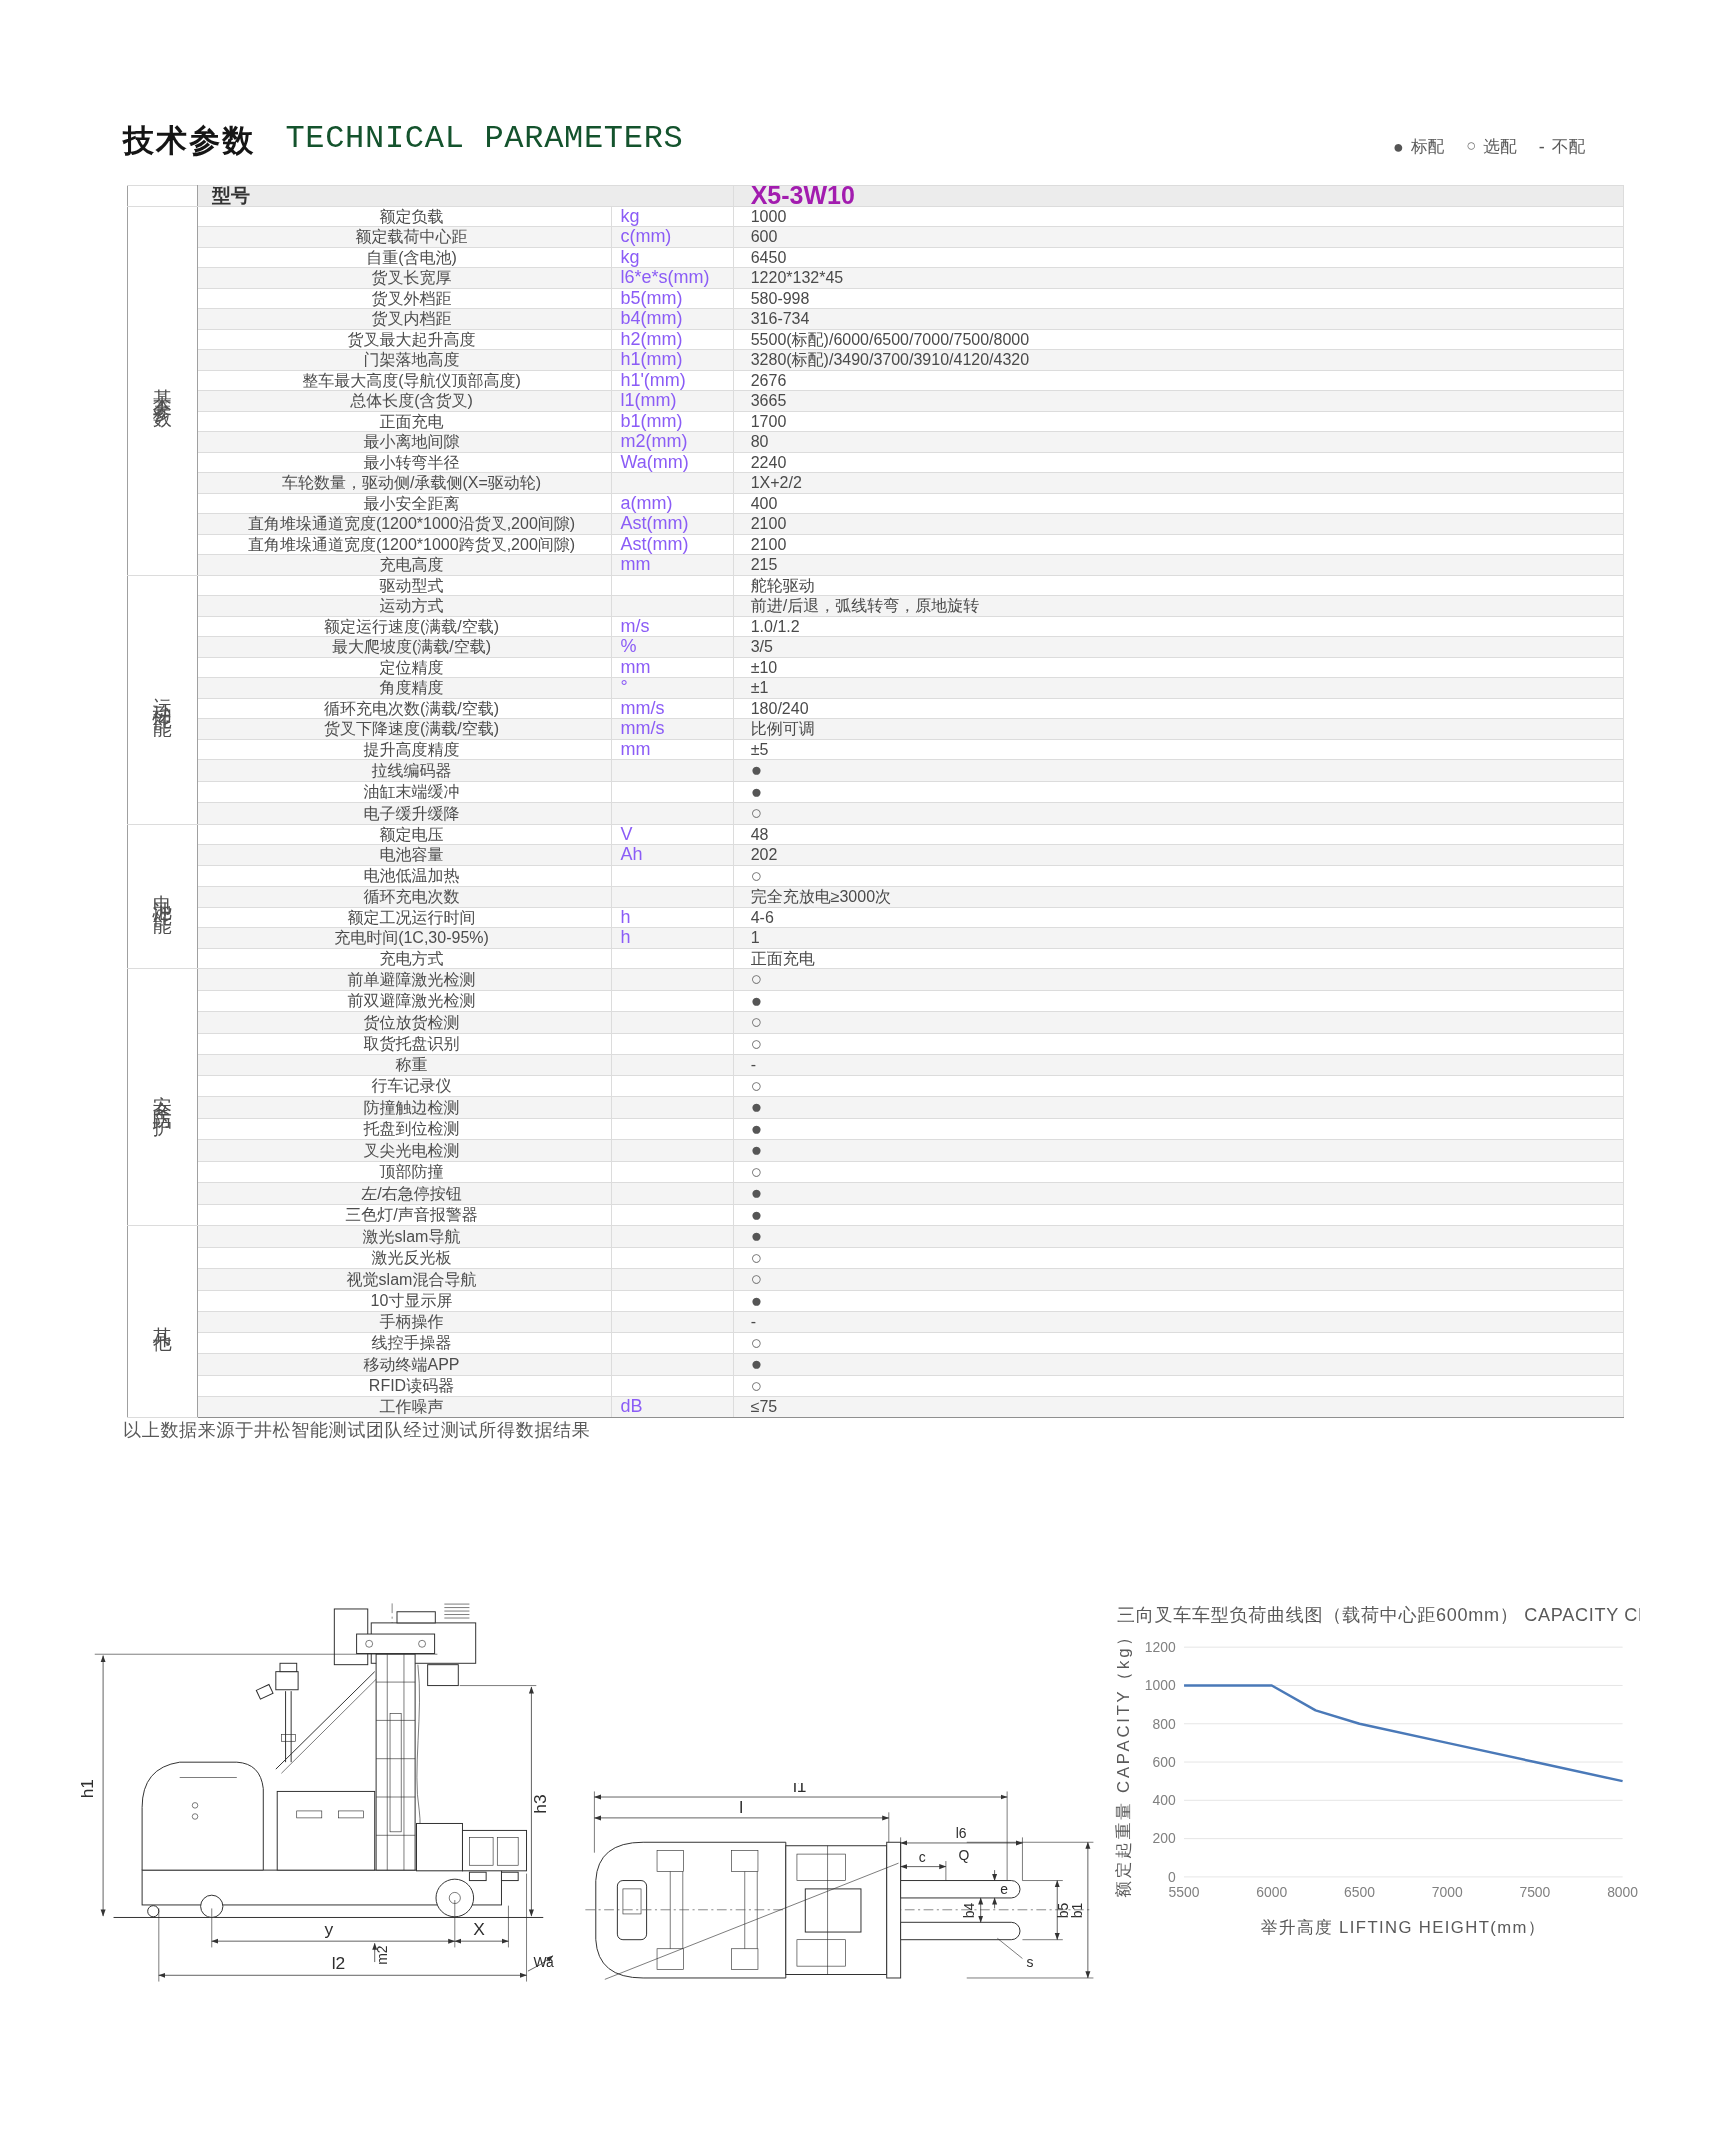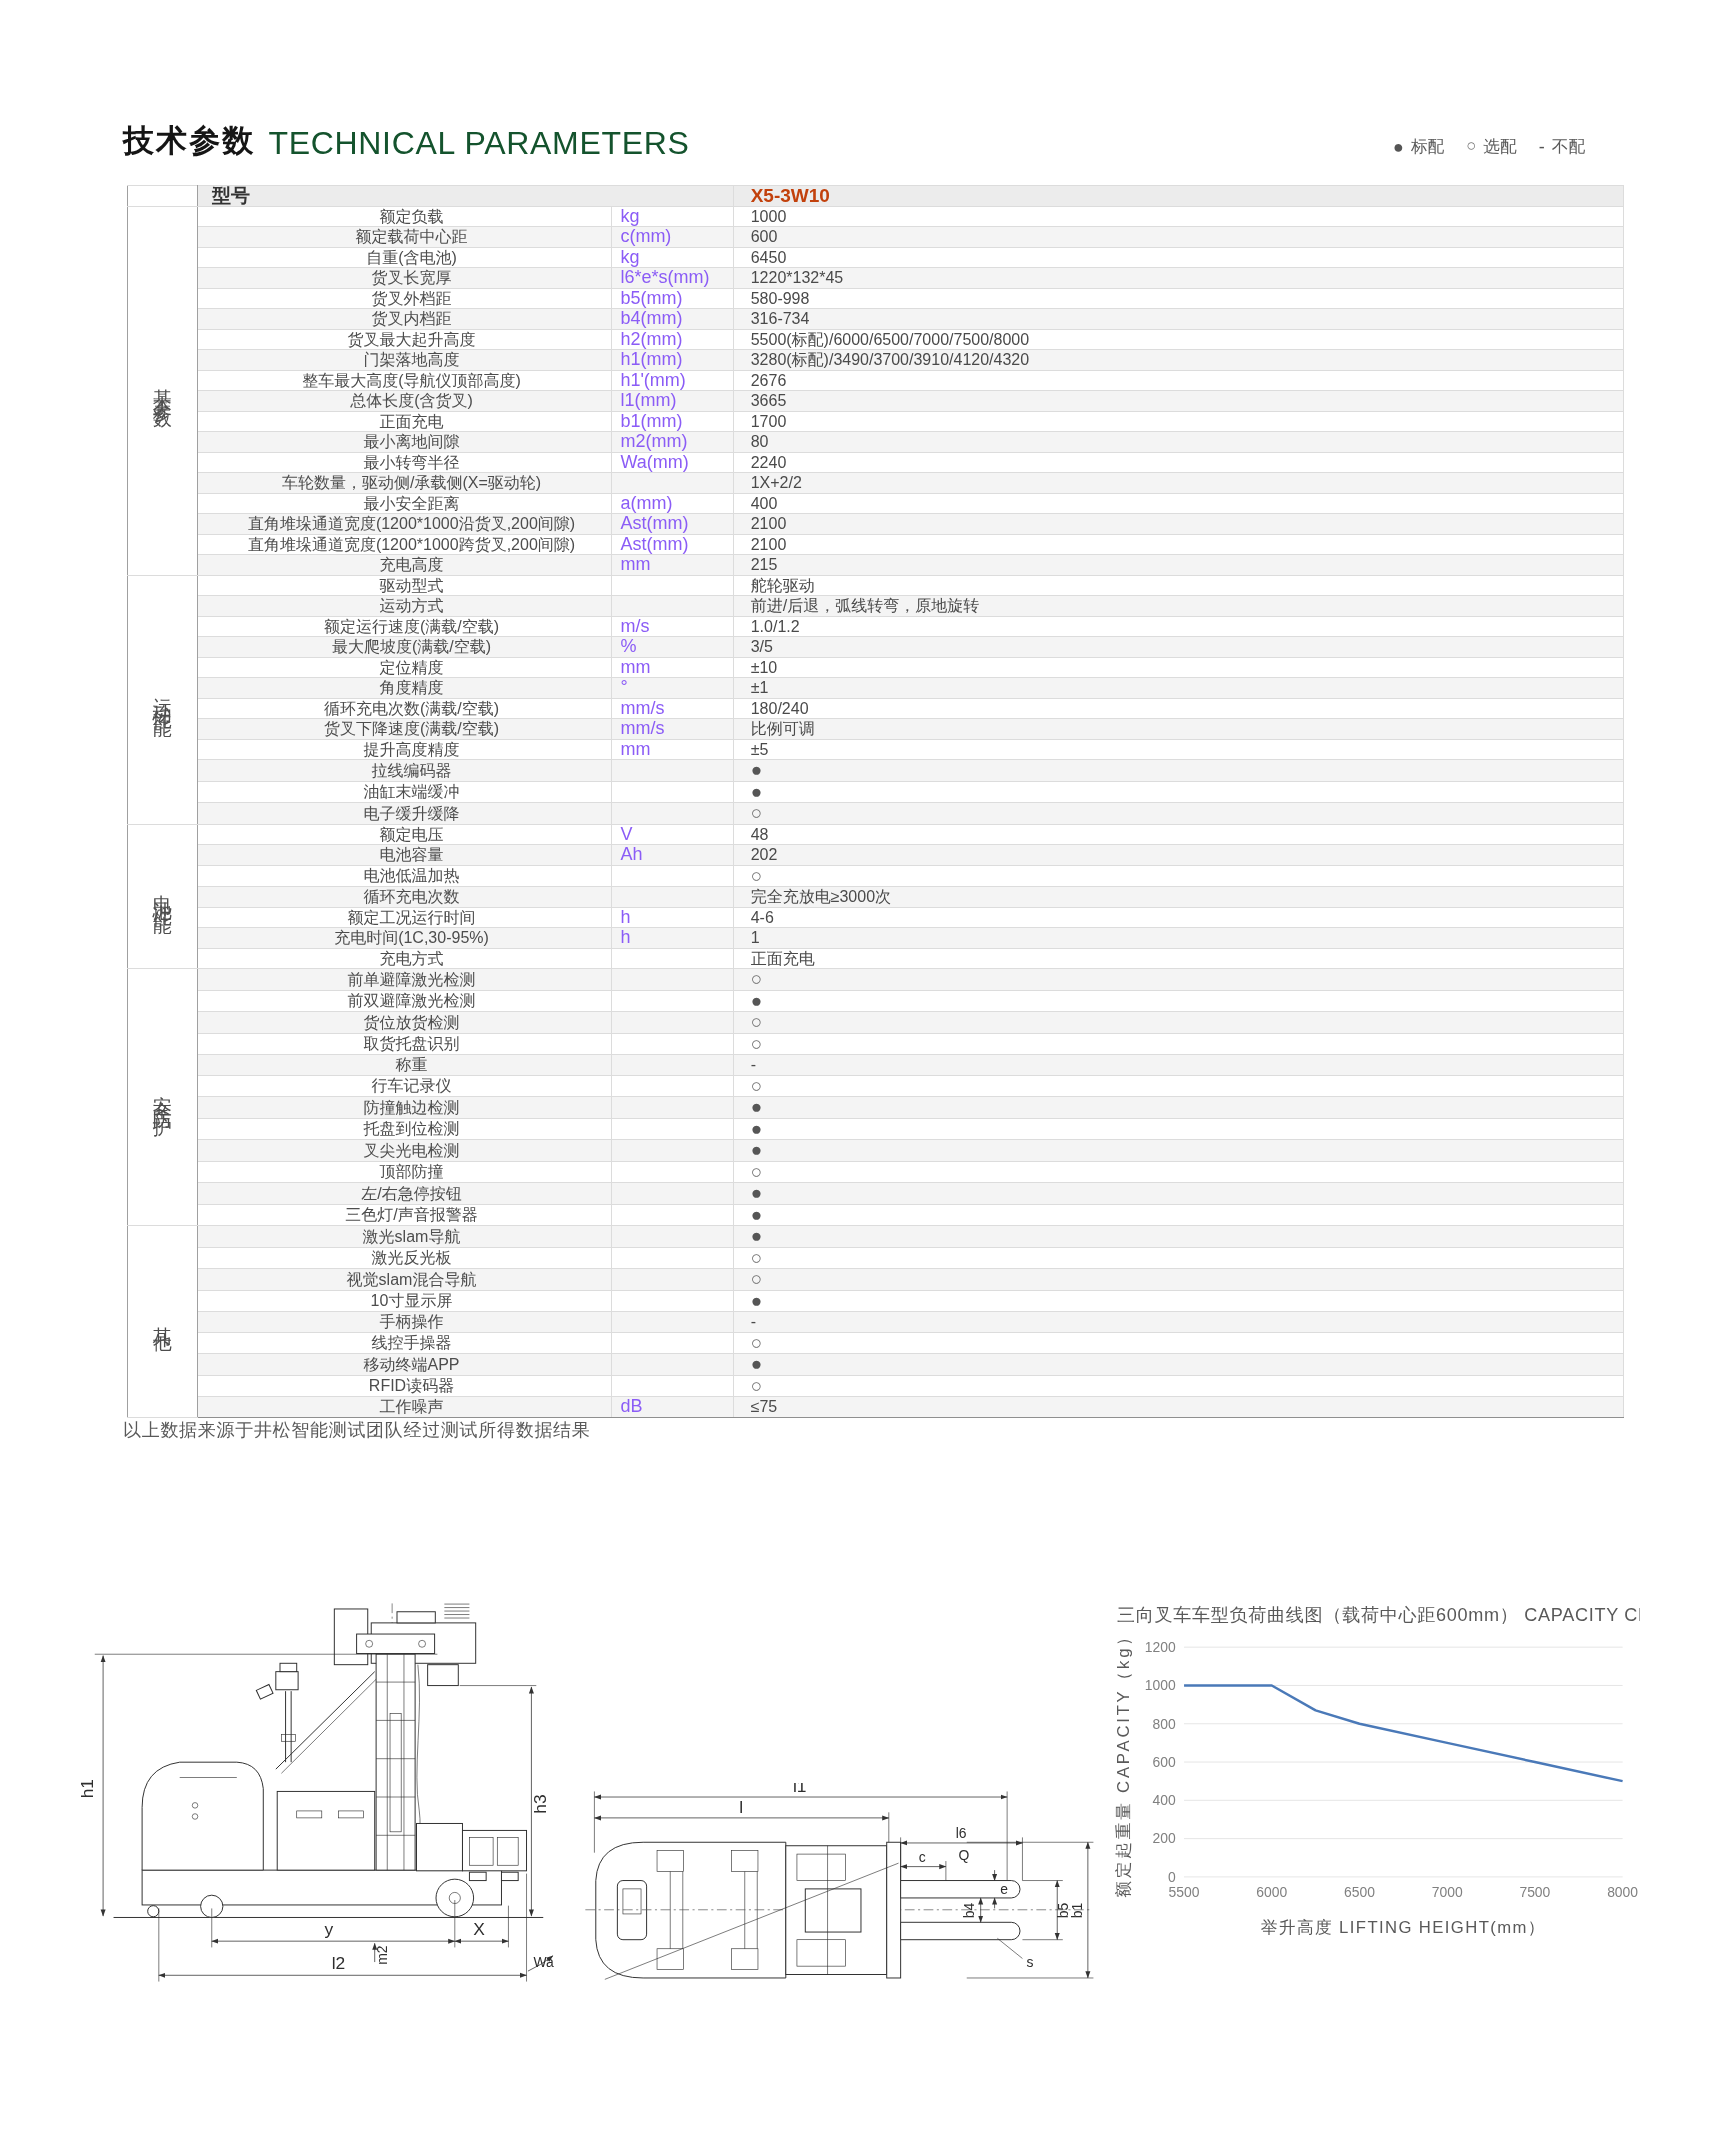--- a/index.html
+++ b/index.html
@@ -1,36 +1,36 @@
 <!DOCTYPE html>
 <html style="font-size:11px"><head>
 <meta charset="utf-8">
 <style>
   html,body{margin:0;padding:0;}
   body{
     width:1728px;height:2140px;position:relative;background:#ffffff;
     font-family:"Liberation Sans","DejaVu Sans",sans-serif;overflow:hidden;
   }
   
-  .page-title{position:absolute;left:123px;top:120px;display:flex;align-items:flex-end;gap:13px;white-space:nowrap;}
+  .page-title{position:absolute;left:123px;top:120px;display:flex;align-items:flex-start;gap:30px;white-space:nowrap;font-family:Liberation Mono, monospace;}
   .t-zh{font-size:31px;font-weight:700;color:#151515;letter-spacing:2.1px;}
   .t-en{font-size:32px;color:#14532d;letter-spacing:0.7px;}
   
   .legend{position:absolute;top:135px;left:1393px;display:flex;gap:22px;align-items:center;color:#5a5a5a;font-size:16.7px;white-space:nowrap;}
   .legend .item{display:flex;align-items:center;gap:7px;}
   .lg-dot{font-size:18px;color:#555;line-height:1;}
   .lg-circle{font-size:16.7px;color:#777;line-height:1;}
   .lg-dash{font-size:18px;color:#555;line-height:1;}
   
   table.spec{position:absolute;left:127px;top:185px;width:1495px;border-collapse:collapse;table-layout:fixed;border:0.7px solid #a8a8a8;}
   table.spec td{border:0.7px solid #dcdcdc;height:19.5px;line-height:19.5px;padding:0;white-space:nowrap;overflow:hidden;vertical-align:middle;}
   .head-row td{background:#ececec;height:37px;line-height:37px;border-bottom:2.1px solid #8f8f8f;}
   .head-row td.sec-head{background:#ffffff;border-left:0.7px solid #a0a0a0;border-right:0.7px solid #a0a0a0;}
   .h-param{font-weight:700;font-size:19px;color:#333;padding-left:14px !important;}
-  .h-val{font-weight:700;font-size:19px;color:#c2410c;padding-left:16.7px !important;}
+  .h-val{font-weight:700;font-size:25px;color:#a21caf;padding-left:16.7px !important;}
   .sec-cell{background:#fff !important;text-align:center;border-left:0.7px solid #a0a0a0 !important;border-right:0.7px solid #a0a0a0 !important;}
   .vtext{writing-mode:vertical-rl;text-orientation:upright;letter-spacing:7px;font-size:19px;color:#4d4d4d;display:inline-block;}
   tr.sec-start td{border-top:1.4px solid #a6a6a6;}
   tr:last-child td{border-bottom:1.4px solid #8f8f8f;}
   .c-param{padding-left:14px !important;font-size:16px;color:#4d4d4d;text-align:center;}
   .c-unit{padding-left:8.4px !important;font-size:18px;color:#8b5cf6;}
   .c-val{padding-left:16.7px !important;font-size:16px;color:#4a4a4a;}
   tr.stripe td:not(.sec-cell){background:#f4f4f4;}
   .sym{font-size:19px;color:#565656;line-height:1;}
   .sym.open{color:#6d6d6d;}

